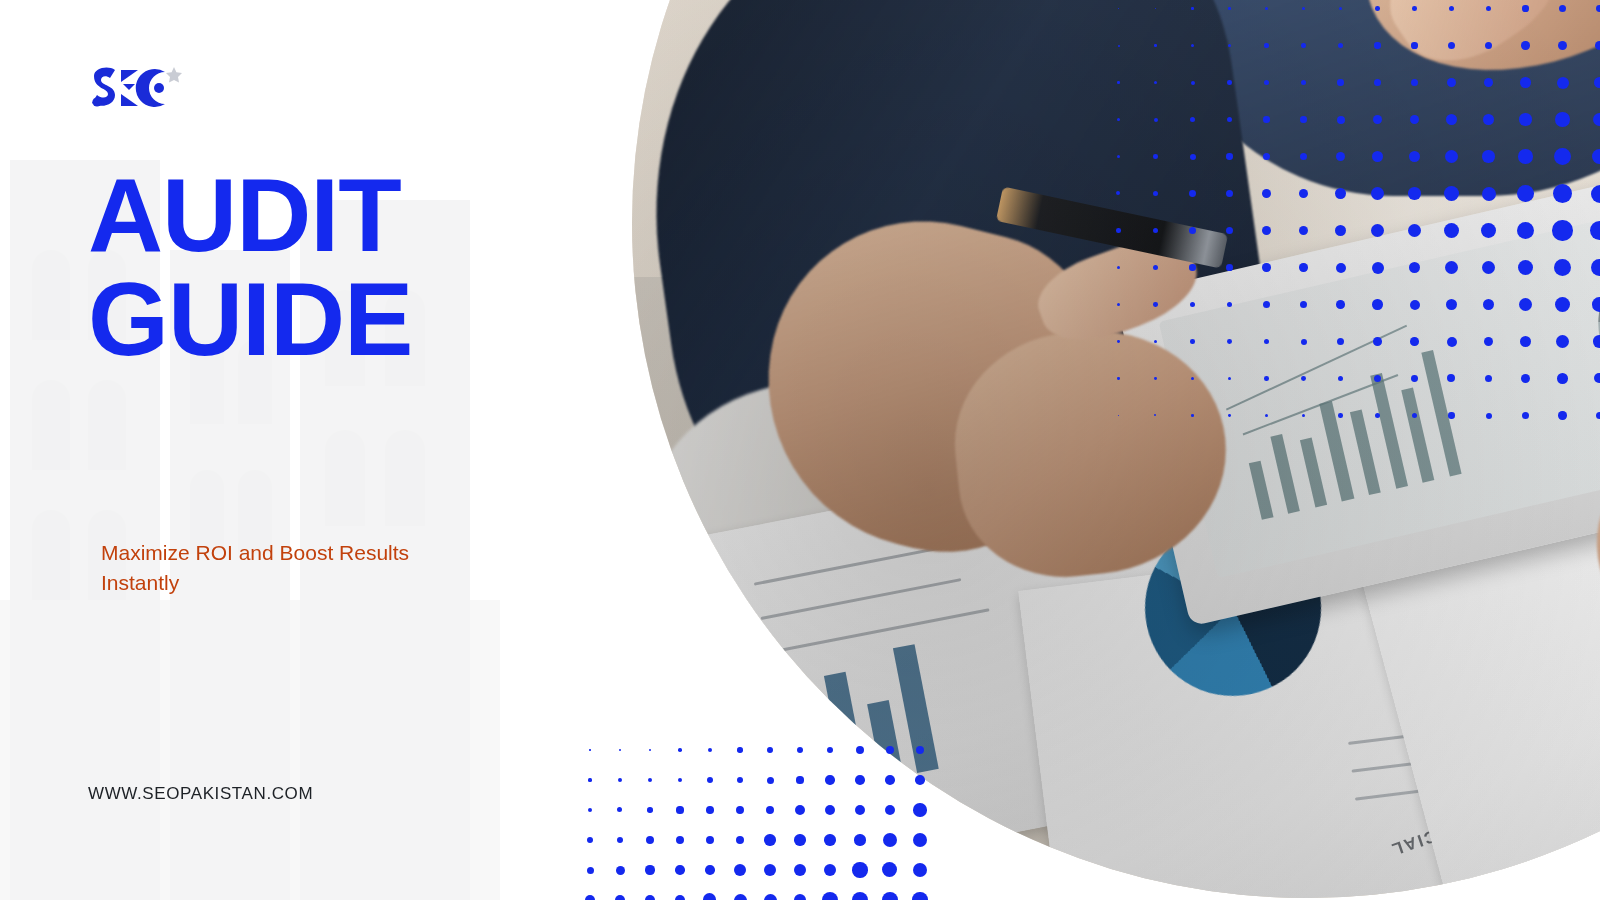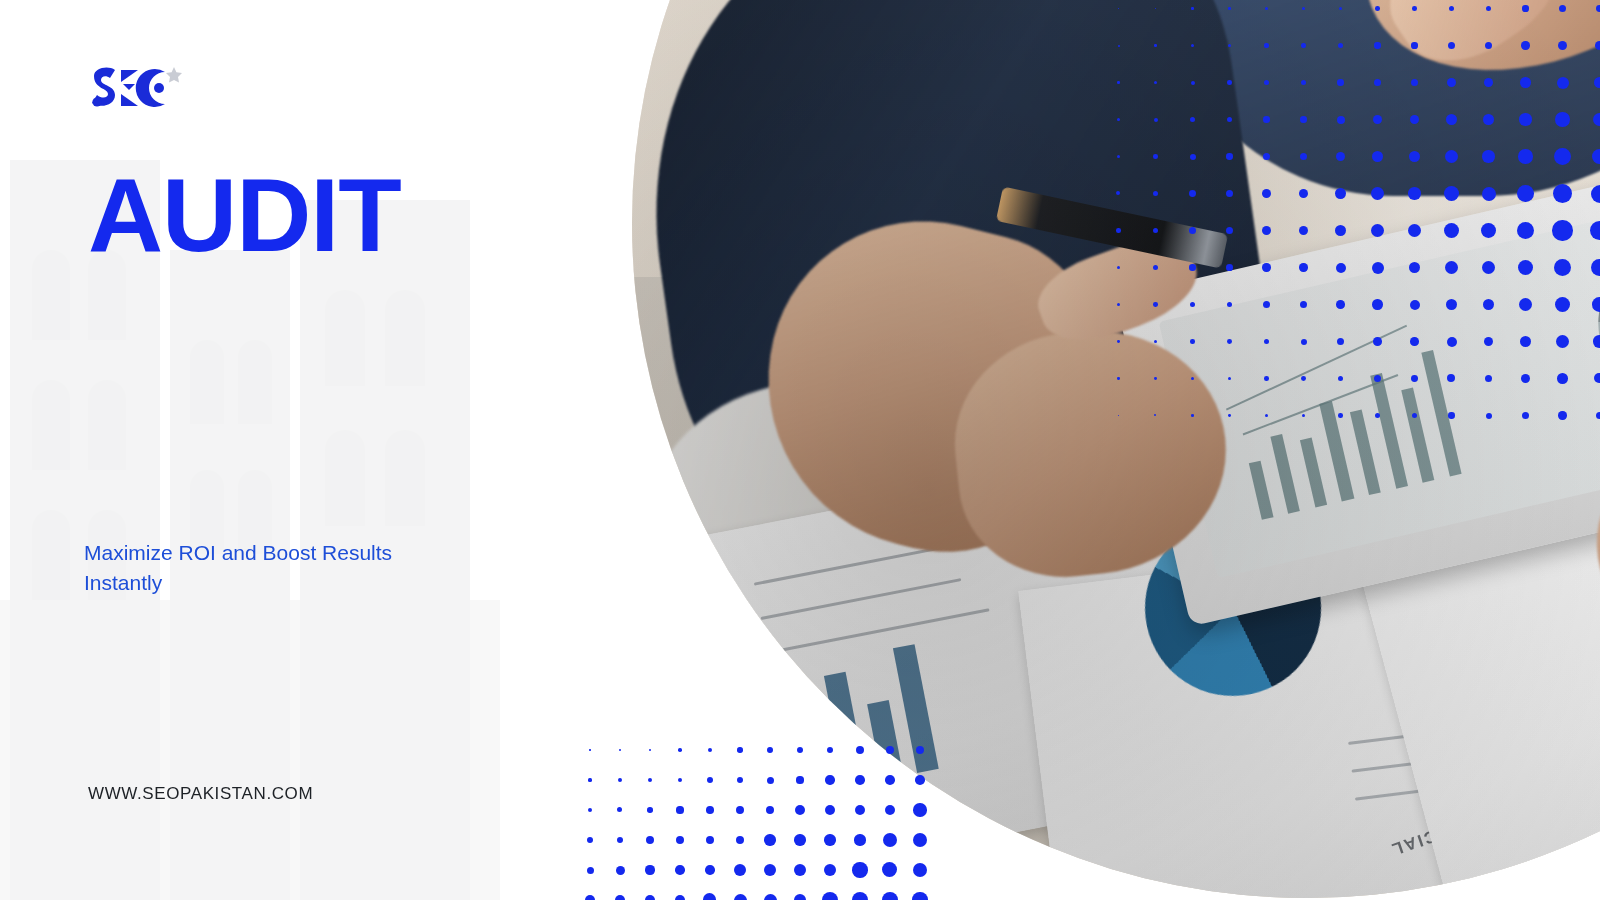--- a/index.html
+++ b/index.html
@@ -261,26 +261,26 @@
     color: #1429ee;
     margin-top: 8px;
   }
   .h-guide {
     font-size: 104px;
     color: #1429ee;
     margin-top: 8px;
   }
   .subtitle {
     position: absolute;
-    left: 84px;
+    left: 101px;
     top: 538px;
     width: 360px;
     font-size: 21px;
     line-height: 1.42;
-    color: #1d4ed8;
+    color: #c2410c;
     font-weight: 400;
   }
   .site-url {
     position: absolute;
     left: 88px;
     top: 784px;
     font-size: 17px;
     letter-spacing: 0.6px;
     color: #1d2126;
     font-weight: 400;
@@ -632,19 +632,20 @@
         <path d="M77 10 A19 19 0 1 0 77 42 A14.5 14.5 0 1 1 77 10 Z"></path>
         <circle cx="71" cy="26" r="5"></circle>
       </g>
 
       <path d="M86 5 L88.4 10.2 L94 11 L90 15 L91 20.6 L86 18 L81 20.6 L82 15 L78 11 L83.6 10.2 Z" fill="#c9ccd4"></path>
     </svg>
   </div>
 
   <div class="headline-block">
     <div class="h-line h-audit">AUDIT</div>
+    <div class="h-line h-guide">GUIDE</div>
   </div>
 
   <div class="subtitle">Maximize ROI and Boost Results Instantly</div>
 
   <div class="site-url">WWW.SEOPAKISTAN.COM</div>
 
 </div>
 
 </body></html>

